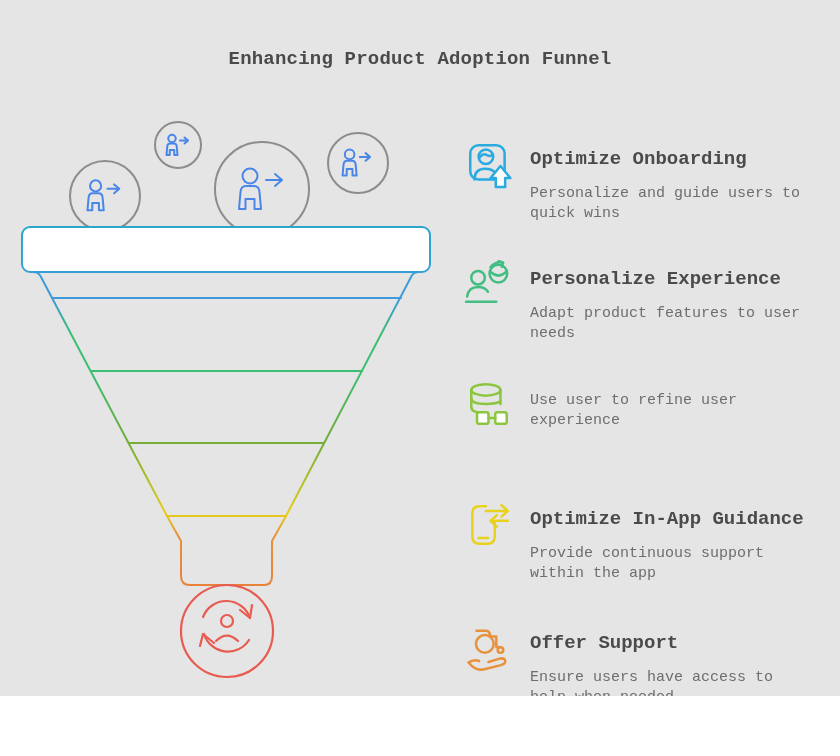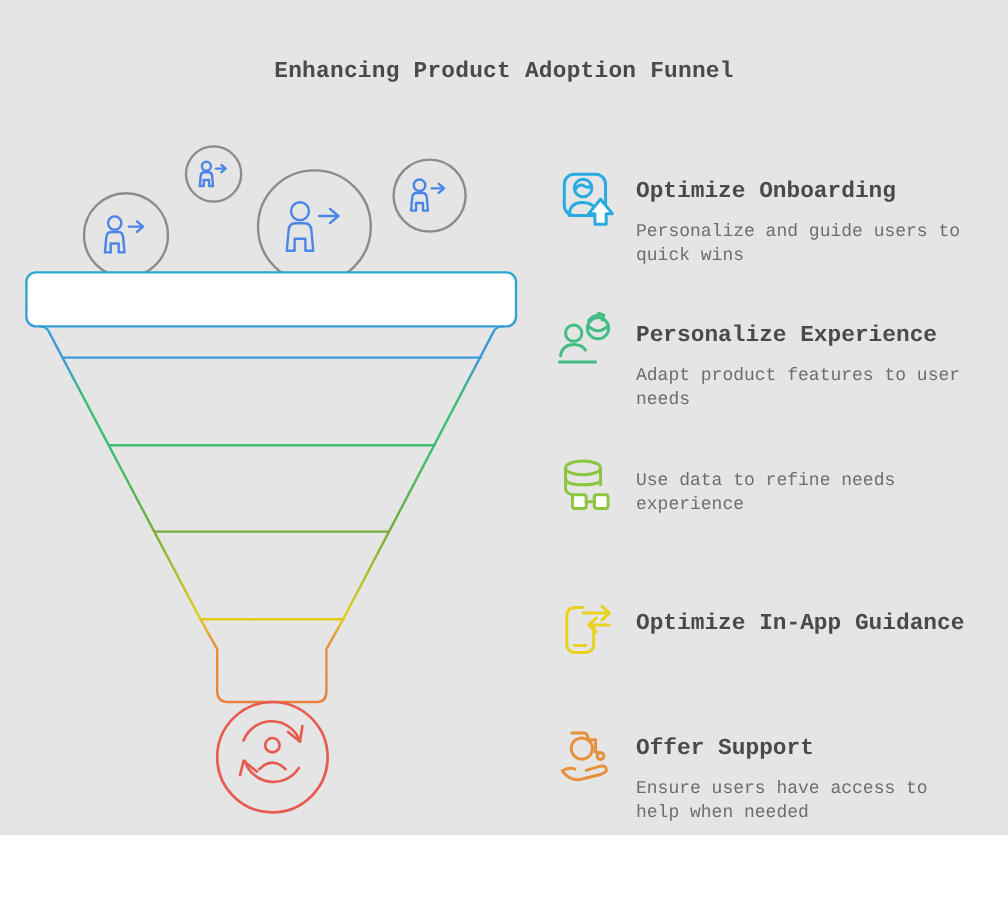--- a/index.html
+++ b/index.html
@@ -127,43 +127,44 @@
           <path d="M 7,9.5 V 26 Q 7,30.5 15,31.5"></path>
           <path d="M 35,9.5 V 23"></path>
           <path d="M 7,17.5 Q 7,23 21,23 Q 31,23 35,20.5"></path>
           <rect x="12.5" y="31" width="11" height="11" rx="2" fill="#ffffff"></rect>
           <rect x="30" y="31" width="11" height="11" rx="2" fill="#ffffff"></rect>
           <path d="M 23.5,36.5 H 30"></path>
         </g>
       </svg>
     </div>
     <div class="step-text">
-      <p>Use data to refine needs experience</p>
+      <p>Use user to refine user experience</p>
     </div>
   </div>
 
   <div class="step" style="top:498px">
     <div class="step-icon">
       <svg viewBox="0 0 48 48">
         <g fill="none" stroke="#E8D21D" stroke-width="2.4" stroke-linecap="round" stroke-linejoin="round">
           <path d="M 29.5,21 V 35 Q 29.5,42 22.5,42 H 15 Q 8,42 8,35 V 13 Q 8,6 15,6 H 21"></path>
           <path d="M 14,36.5 H 23"></path>
           <path d="M 21,10.5 H 41.5"></path>
           <path d="M 36,5 L 42,10.5 L 36,16"></path>
           <path d="M 42,20 H 26"></path>
           <path d="M 31.5,14.5 L 25.5,20 L 31.5,25.5"></path>
         </g>
       </svg>
     </div>
     <div class="step-text">
       <h2>Optimize In-App Guidance</h2>
+      <p>Provide continuous support within the app</p>
     </div>
   </div>
 
-  <div class="step" style="top:602px">
+  <div class="step" style="top:622px">
     <div class="step-icon">
       <svg viewBox="0 0 48 48">
         <g fill="none" stroke="#E8913C" stroke-width="2.4" stroke-linecap="round" stroke-linejoin="round">
           <circle cx="20" cy="19" r="8.5"></circle>
           <path d="M 12,6.5 H 21 Q 24,6.5 24.5,9 L 26,13"></path>
           <path d="M 25,12 H 31 V 22 H 34"></path>
           <circle cx="35" cy="25" r="2.7"></circle>
           <path d="M 4.5,37 Q 11,45.5 19.5,43.5 L 35.5,39.5 Q 40.5,38 39.5,35 Q 38.5,32 33.5,33.5 L 23.5,36.5"></path>
           <path d="M 4.5,37 Q 9,33.5 14.5,35.5"></path>
         </g>

